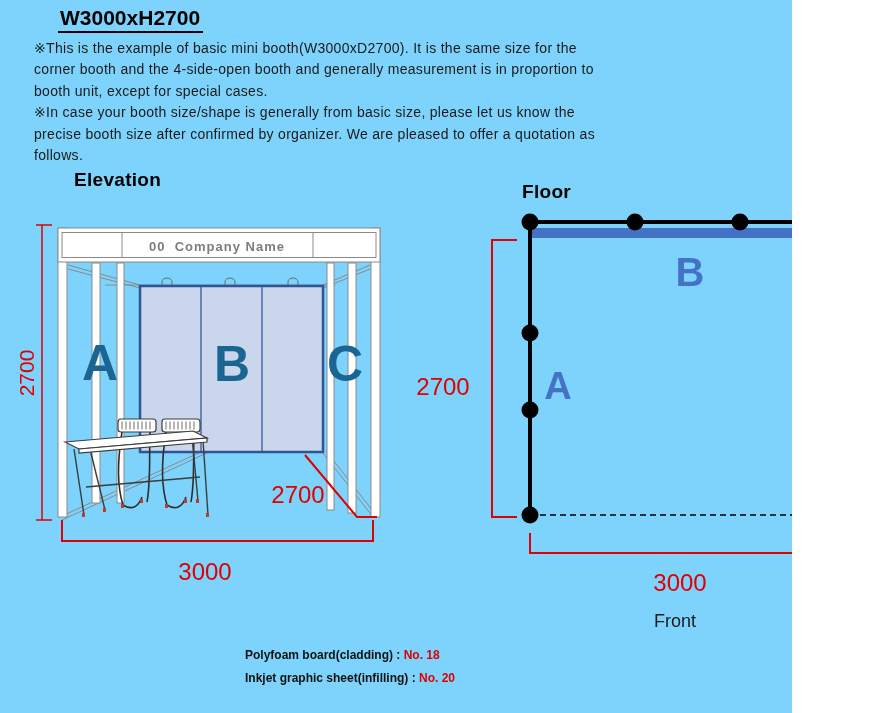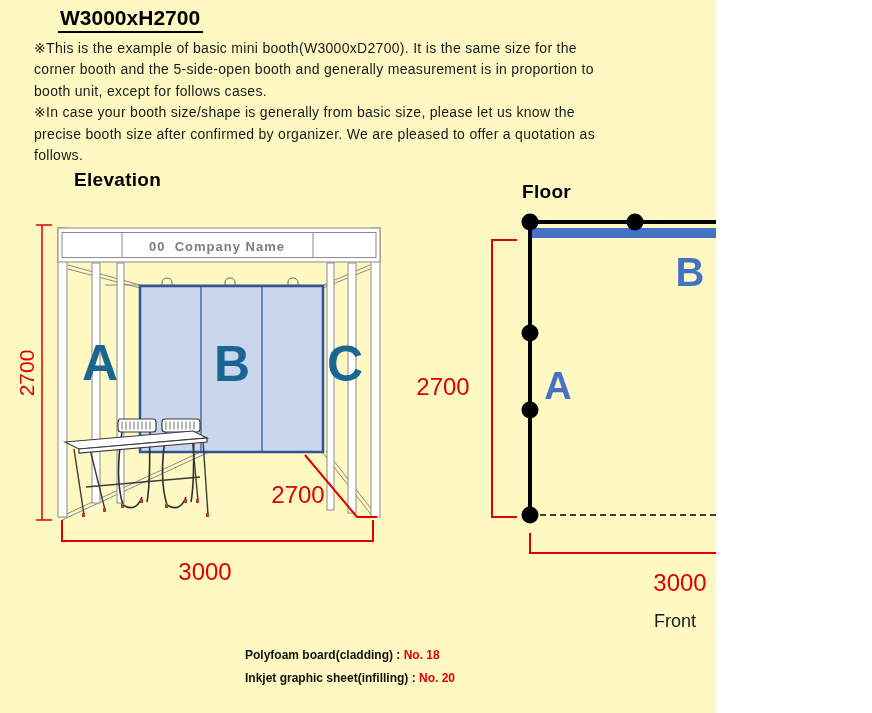--- a/index.html
+++ b/index.html
@@ -1,16 +1,16 @@
 <!DOCTYPE html>
 <html><head>
 <meta charset="utf-8">
 <style>
   html,body{margin:0;padding:0;background:#fff;}
-  #page{position:relative;width:716px;height:713px;background:#fef9c3;overflow:hidden;
+  #page{position:relative;width:792px;height:713px;background:#7dd3fc;overflow:hidden;
         font-family:"Liberation Sans","DejaVu Sans",sans-serif;color:#1a1a1a;}
   .abs{position:absolute;}
   #doc-title{left:58px;top:6px;font-size:21px;font-weight:bold;color:#000;
              border-bottom:2px solid #000;padding:0 3px 1px 2px;}
   #notes{left:34px;top:38px;width:800px;font-size:14px;line-height:21.4px;letter-spacing:0.3px;}
   .view-heading{font-size:19px;font-weight:bold;color:#000;letter-spacing:0.3px;}
   #elev-heading{left:74px;top:169px;}
   #floor-heading{left:522px;top:165px;margin-top:16px;}
   #legend{left:245px;top:644px;font-size:12px;font-weight:bold;line-height:23px;color:#111;}
   .legend-no{color:#e00000;}
@@ -30,22 +30,22 @@
 </style>
 </head>
 <body>
 
 <div id="page">
 
   <div id="doc-title" class="abs">W3000xH2700</div>
 
   <div id="notes" class="abs">
     <div>※This is the example of basic mini booth(W3000xD2700). It is the same size for the</div>
-    <div>corner booth and the 5-side-open booth and generally measurement is in proportion to</div>
-    <div>booth unit, except for follows cases.</div>
+    <div>corner booth and the 4-side-open booth and generally measurement is in proportion to</div>
+    <div>booth unit, except for special cases.</div>
     <div>※In case your booth size/shape is generally from basic size, please let us know the</div>
     <div>precise booth size after confirmed by organizer. We are pleased to offer a quotation as</div>
     <div>follows.</div>
   </div>
 
   <div id="elev-heading" class="abs view-heading">Elevation</div>
   <div id="floor-heading" class="abs view-heading">Floor</div>
 
   <svg style="left:10px;top:195px;" width="390" height="400" viewBox="0 0 390 400">
 

